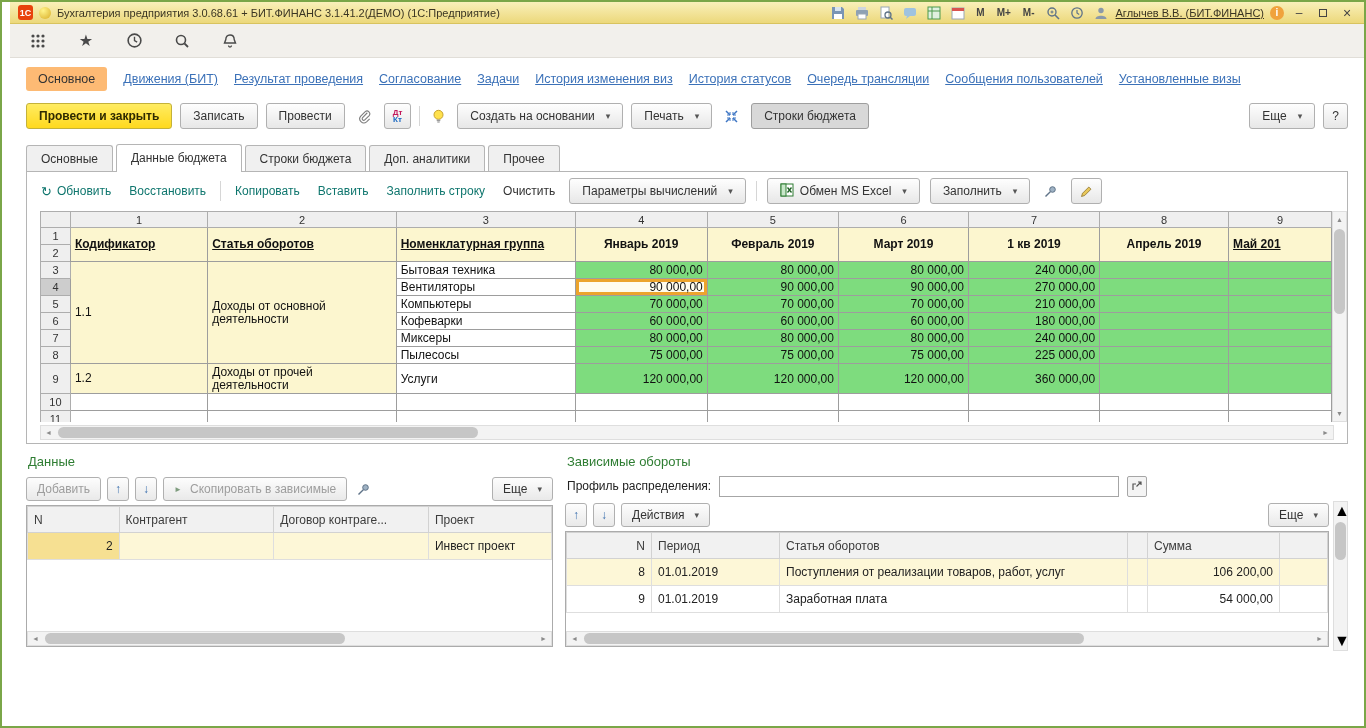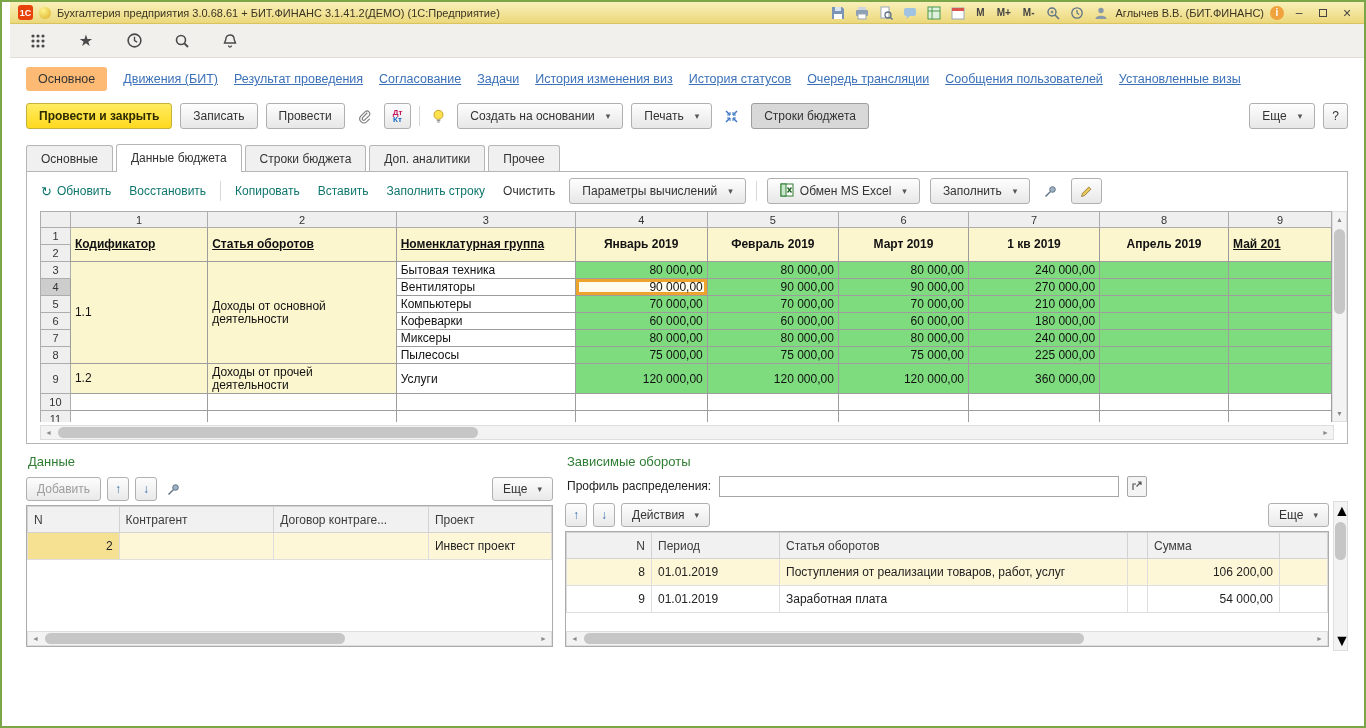--- a/index.html
+++ b/index.html
@@ -9,21 +9,21 @@
 
   
   .titlebar { flex:0 0 22px; background:linear-gradient(#f9f0ba,#ecd87b); border-bottom:1px solid #d8c35f; display:flex; align-items:center; gap:6px; padding:0 8px; font-size:11px; color:#3a3523; }
   .logo1c { width:15px; height:15px; background:#e8420c; color:#fff; font-size:9px; font-weight:bold; display:flex; align-items:center; justify-content:center; border-radius:3px; }
   .appball { width:12px; height:12px; border-radius:50%; background:radial-gradient(circle at 35% 30%, #fff48a, #e8c javascript?); }
   .appball { background:radial-gradient(circle at 35% 30%, #fff48a, #d9ad26); }
   .tb-title { white-space:nowrap; overflow:hidden; }
   .spacer { flex:1; }
   .tbico { width:18px; height:16px; display:flex; align-items:center; justify-content:center; }
   .membtn { font-size:10px; font-weight:bold; color:#444; padding:0 3px; }
-  .tb-user { white-space:nowrap; color:#3a3523; }
+  .tb-user { white-space:nowrap; color:#3a3523;text-decoration:underline; }
   .infoico { width:14px; height:14px; border-radius:50%; background:#f0a23c; color:#fff; font-size:10px; font-weight:bold; display:flex; align-items:center; justify-content:center; }
   .infoico::after { content:"i"; }
   .winbtn { width:18px; height:16px; display:flex; align-items:center; justify-content:center; color:#444; font-size:12px; }
   .winbtn.min::after { content:"–"; }
   .winbtn.max span { width:8px; height:8px; border:1px solid #444; display:block; }
   .winbtn.close::after { content:"×"; font-size:14px; }
 
   
   .quickbar { flex:0 0 34px; background:#f2f0ec; border-bottom:1px solid #e1ded8; display:flex; align-items:center; gap:28px; padding:0 18px; }
   .qico { display:flex; align-items:center; justify-content:center; width:20px; height:20px; color:#4a4a4a; }
@@ -535,20 +535,23 @@
     <div class="bottom">
 
       <div class="panel-l">
         <div class="sec-title">Данные</div>
         <div class="ptoolbar">
           <button class="sbtn disabled">
               <span>Добавить</span>
             </button>
           <button class="sbtn icon uarr"></button>
           <button class="sbtn icon darr"></button>
+          <button class="sbtn disabled depico">
+              <span>Скопировать в зависимые</span>
+            </button>
           <span class="flat">
               <svg width="13" height="13" viewBox="0 0 13 13">
                 <circle cx="8.5" cy="4.5" r="2.8" fill="#9fb2c4" stroke="#5f7388"></circle>
                 <path d="M6.3 6.7 1.5 11.5" stroke="#5f7388" stroke-width="1.4"></path>
               </svg>
             </span>
           <button class="sbtn drop pushright">
               <span>Еще</span>
             </button>
         </div>

